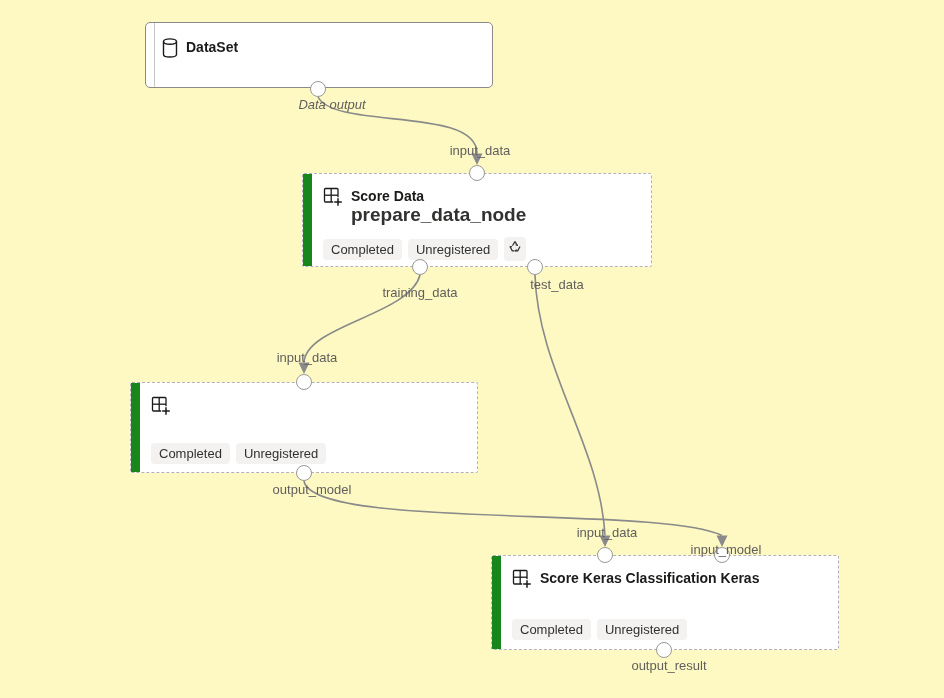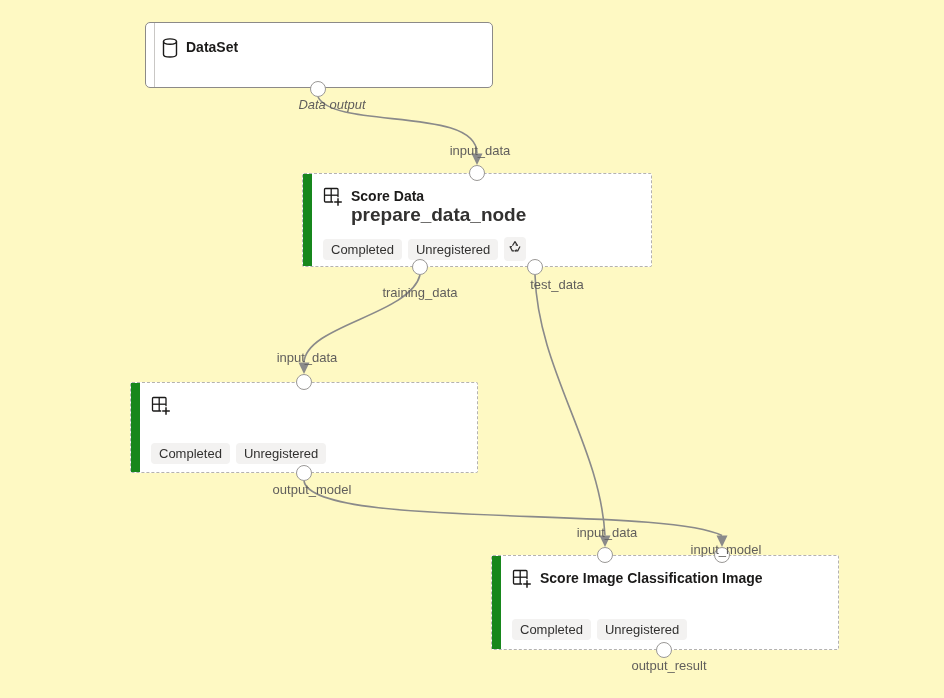--- a/index.html
+++ b/index.html
@@ -193,21 +193,21 @@
             <line x1="1.5" y1="8.2" x2="15" y2="8.2"></line>
           </g>
           <rect x="10.2" y="10.2" width="9.8" height="9.8" fill="#ffffff"></rect>
           <g stroke="#1b1a19" stroke-width="1.5" fill="none">
             <line x1="15" y1="11.2" x2="15" y2="18.8"></line>
             <line x1="11.2" y1="15" x2="18.8" y2="15"></line>
           </g>
         </svg>
       </span>
       <div class="node-titles">
-        <span class="node-title">Score Image Classification Image</span>
+        <span class="node-title">Score Keras Classification Keras</span>
       </div>
     </div>
     <div class="badges">
       <span class="badge">Completed</span>
       <span class="badge">Unregistered</span>
     </div>
   </div>
 
   <div class="port" style="left:310px;top:81px;"></div>
   <div class="port" style="left:469px;top:165px;"></div>

